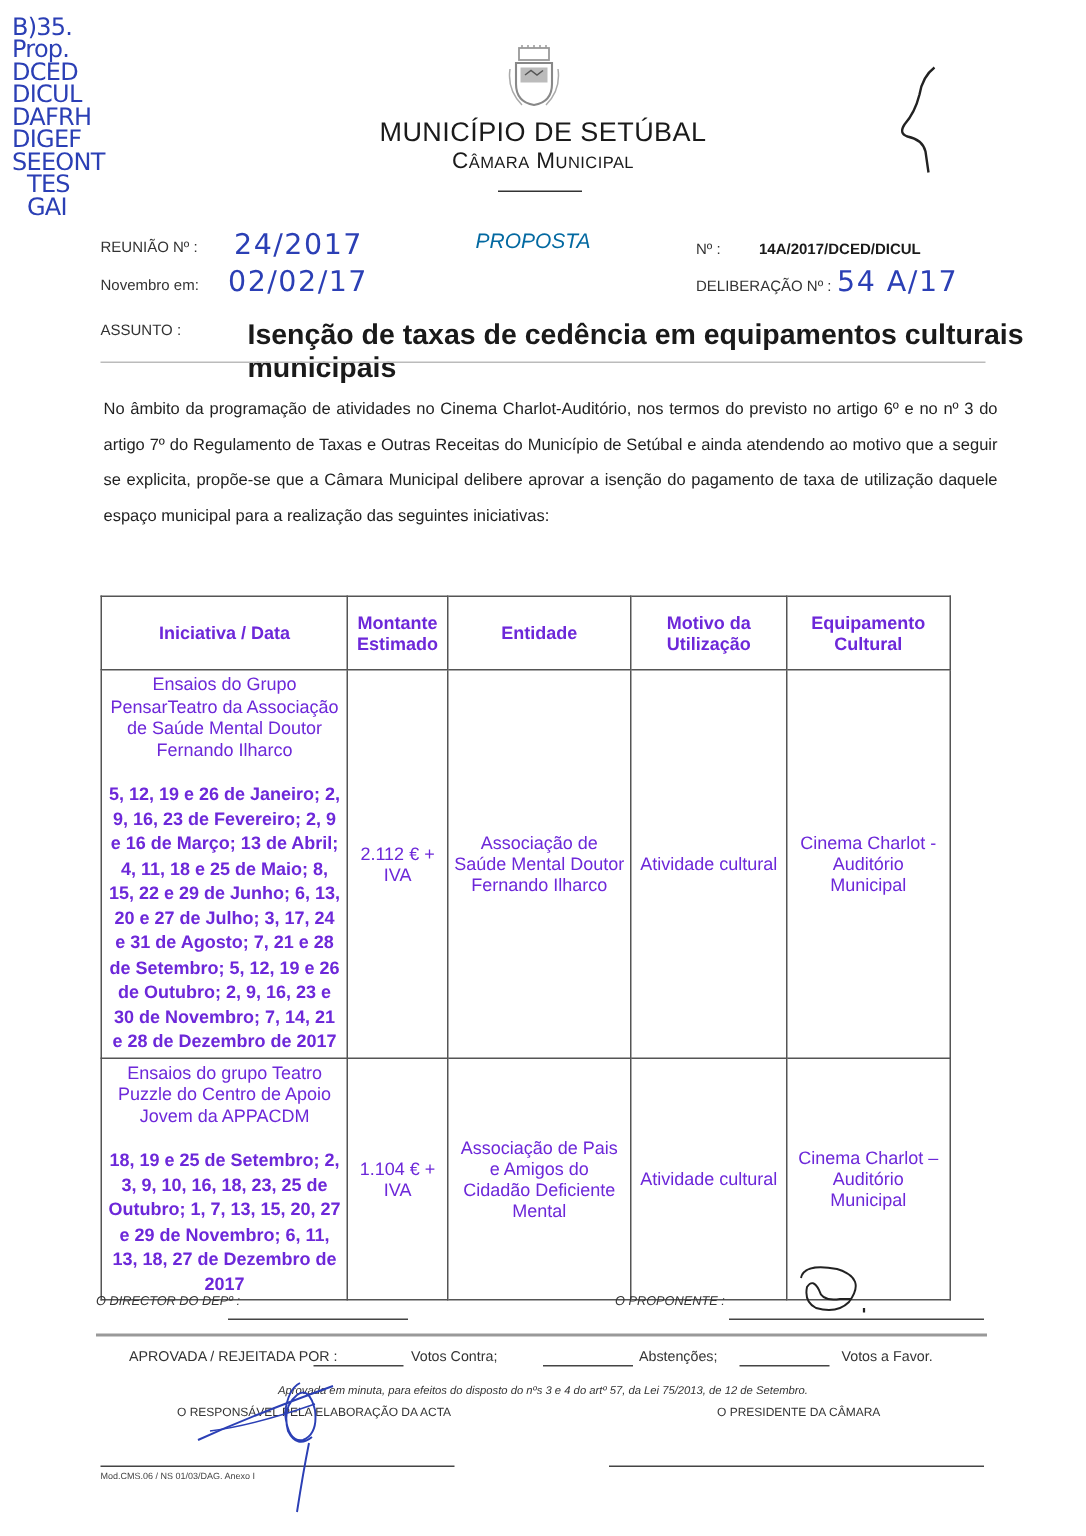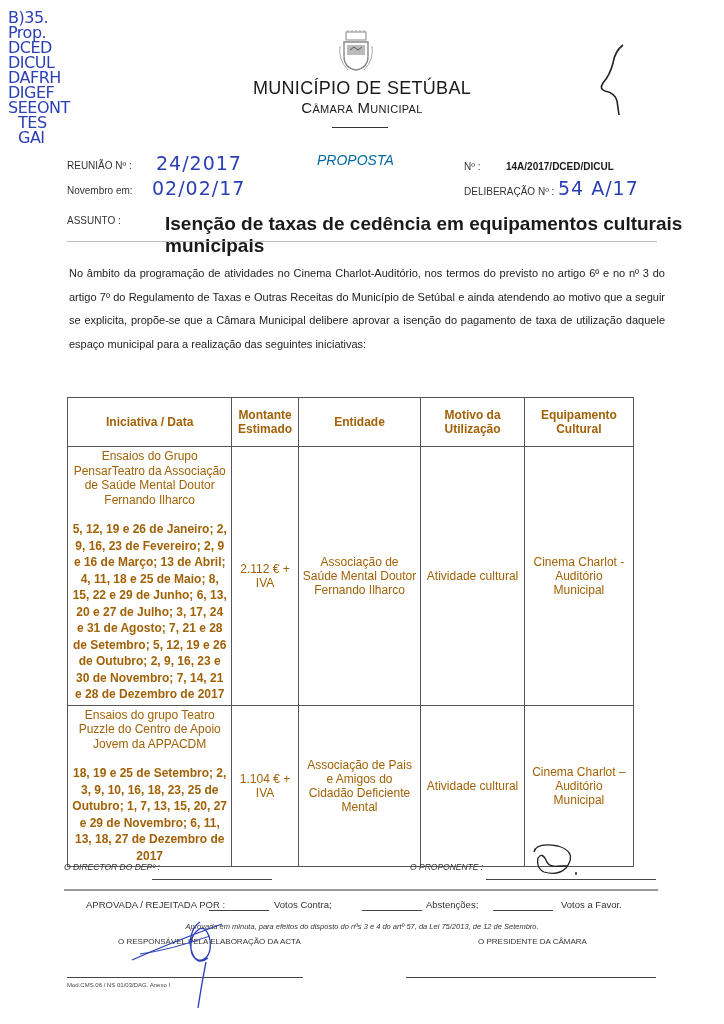--- a/index.html
+++ b/index.html
@@ -13,21 +13,21 @@
   .muni { left:0; width:724px; text-align:center; top:78px; font-size:18px; letter-spacing:0.3px; }
   .camara { left:0; width:724px; text-align:center; top:99px; font-size:15px; font-variant:small-caps; letter-spacing:0.3px; }
   .hr-short { left:332px; top:127px; width:56px; height:1px; background:#333; }
   .lbl { font-size:10px; color:#333; }
   .hnum { font-size:19px; letter-spacing:1px; }
   .prop { left:317px; top:152px; font-style:italic; font-size:14px; color:#0369a1; }
   .refnum { left:506px; top:161px; font-weight:bold; font-size:10px; }
   .assunto-text { left:153px; top:213px; font-weight:bold; font-size:19px;margin-left:12px; }
   .sep { height:1px; background:#bbb; }
   .body-text { left:69px; top:262px; width:596px; font-size:11px; line-height:23.7px; text-align:justify; color:#222; }
-  table.main { position:absolute; left:67px; top:397px; width:567px; border-collapse:collapse; font-size:12px; color:#a16207; }
+  table.main { position:absolute; left:67px; top:397px; width:567px; border-collapse:collapse; font-size:12px; color:#6d28d9; }
   table.main td, table.main th { border:1px solid #555; text-align:center; vertical-align:middle; padding:2px 4px; }
   table.main th { height:44px; font-weight:bold; font-size:12px; line-height:14px; }
   .c1 { width:172px; } .c2 { width:58px; } .c3 { width:124px; } .c4 { width:102px; } .c5 { width:105px; }
   .ini-name { line-height:14.5px; }
   .ini-dates { font-weight:bold; line-height:16.5px; margin-top:14px; }
   .r1 td { height:249px; } .r2 td { height:132px; }
   .cell { line-height:14px; }
   .sig-lbl { font-style:italic; font-size:8.5px; color:#333; }
   .line { height:1px; background:#444; }
   .vote { font-size:9.5px; color:#333; }

